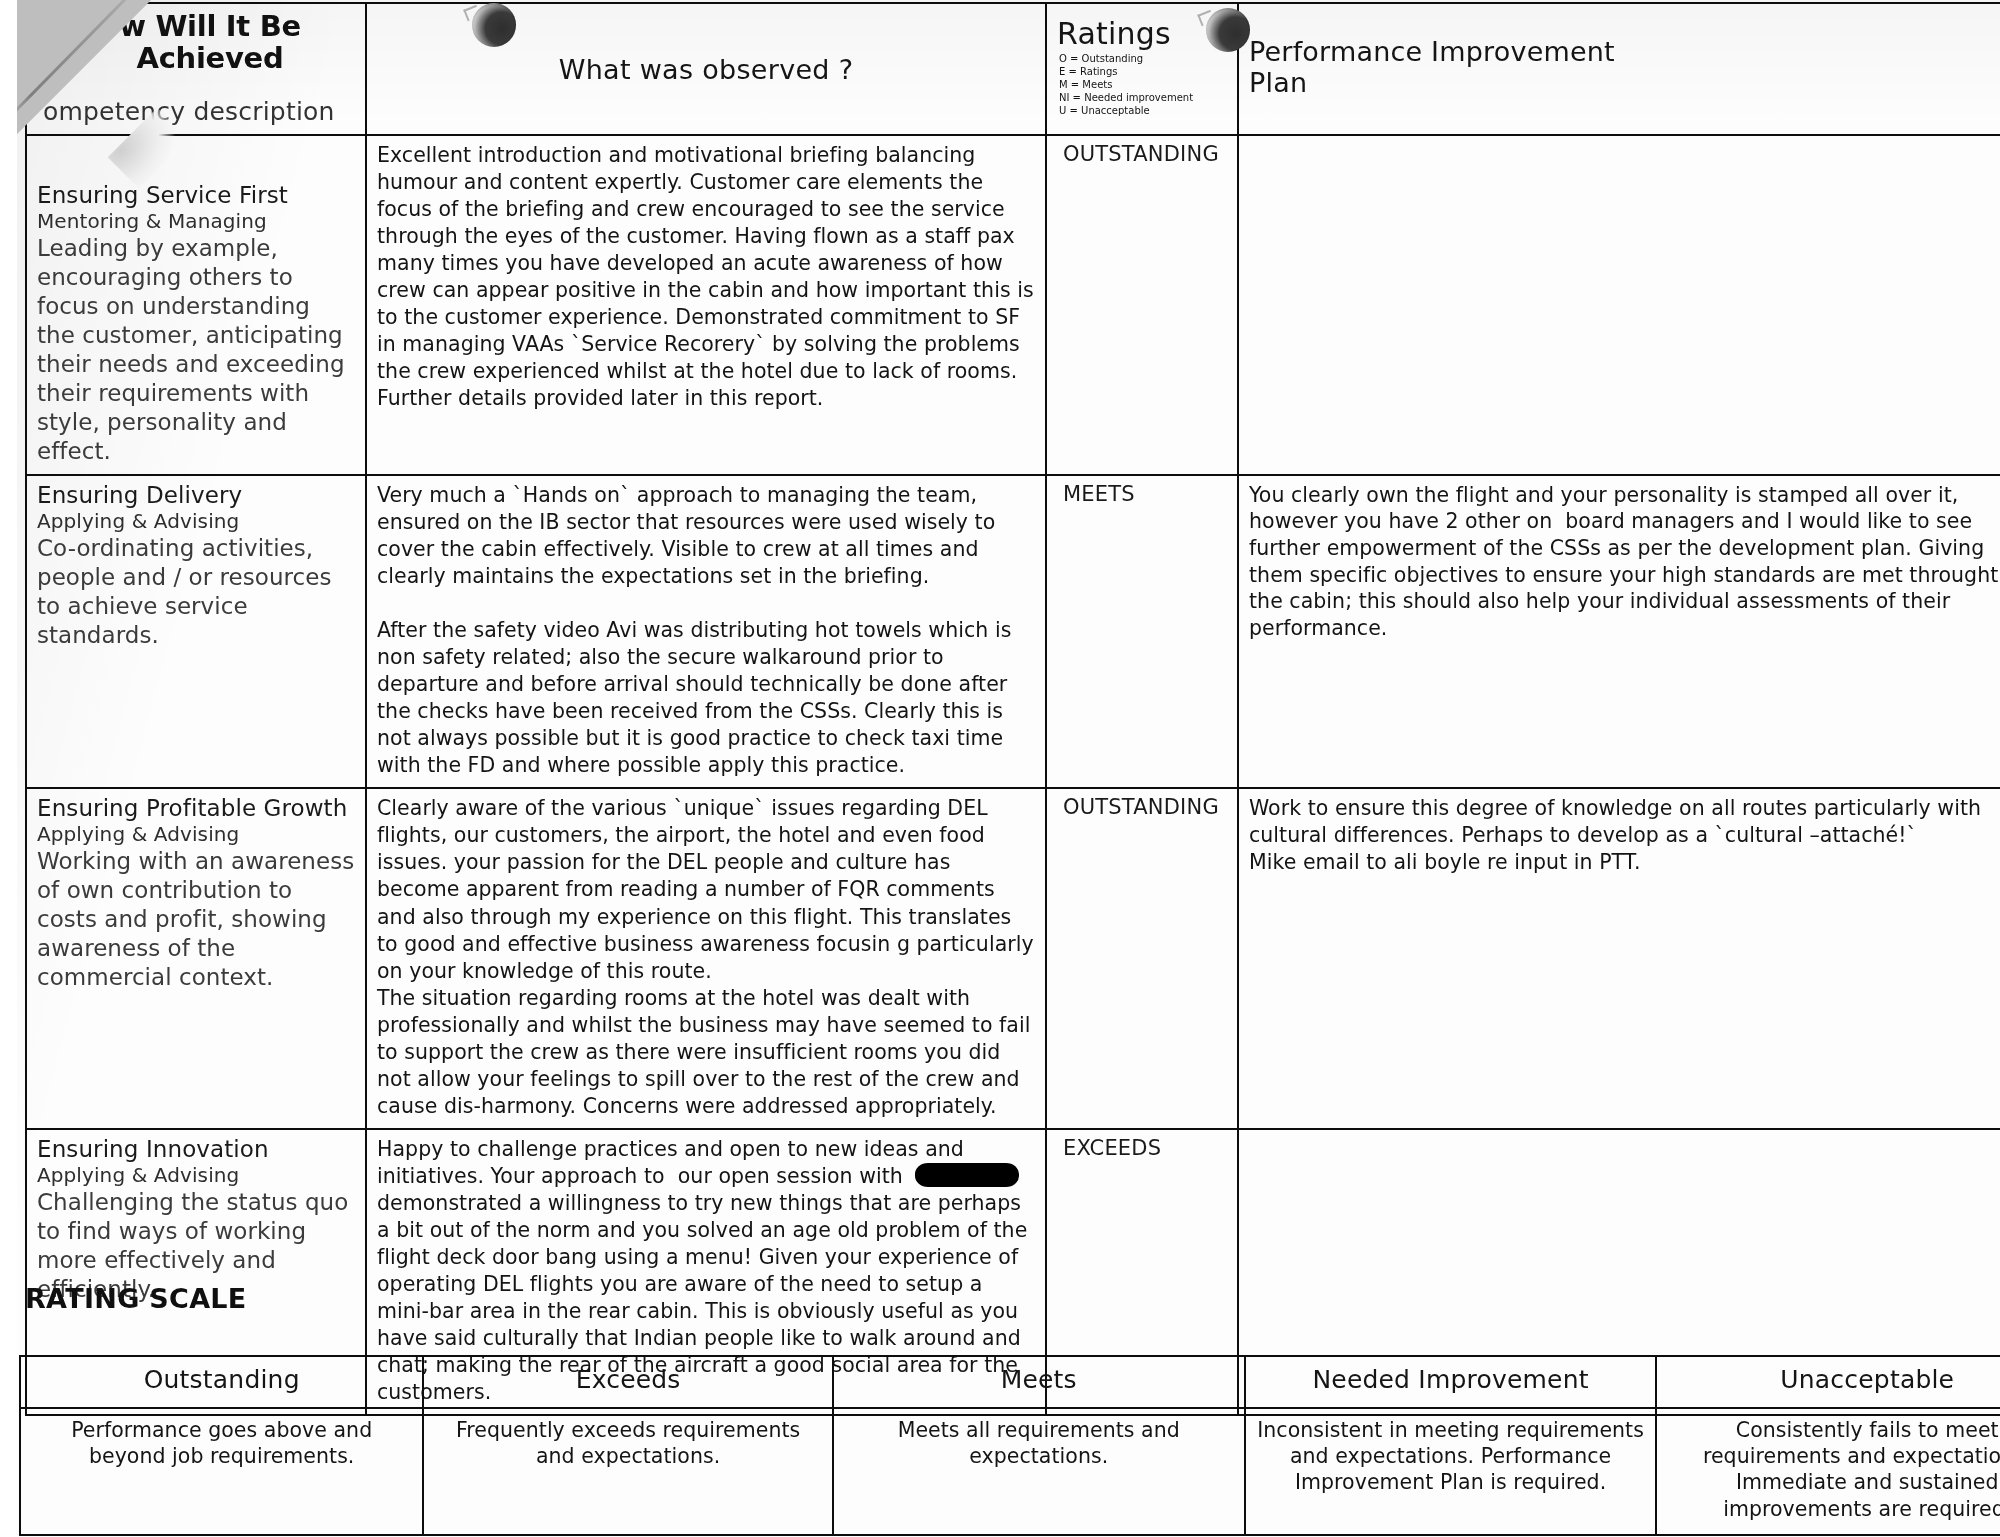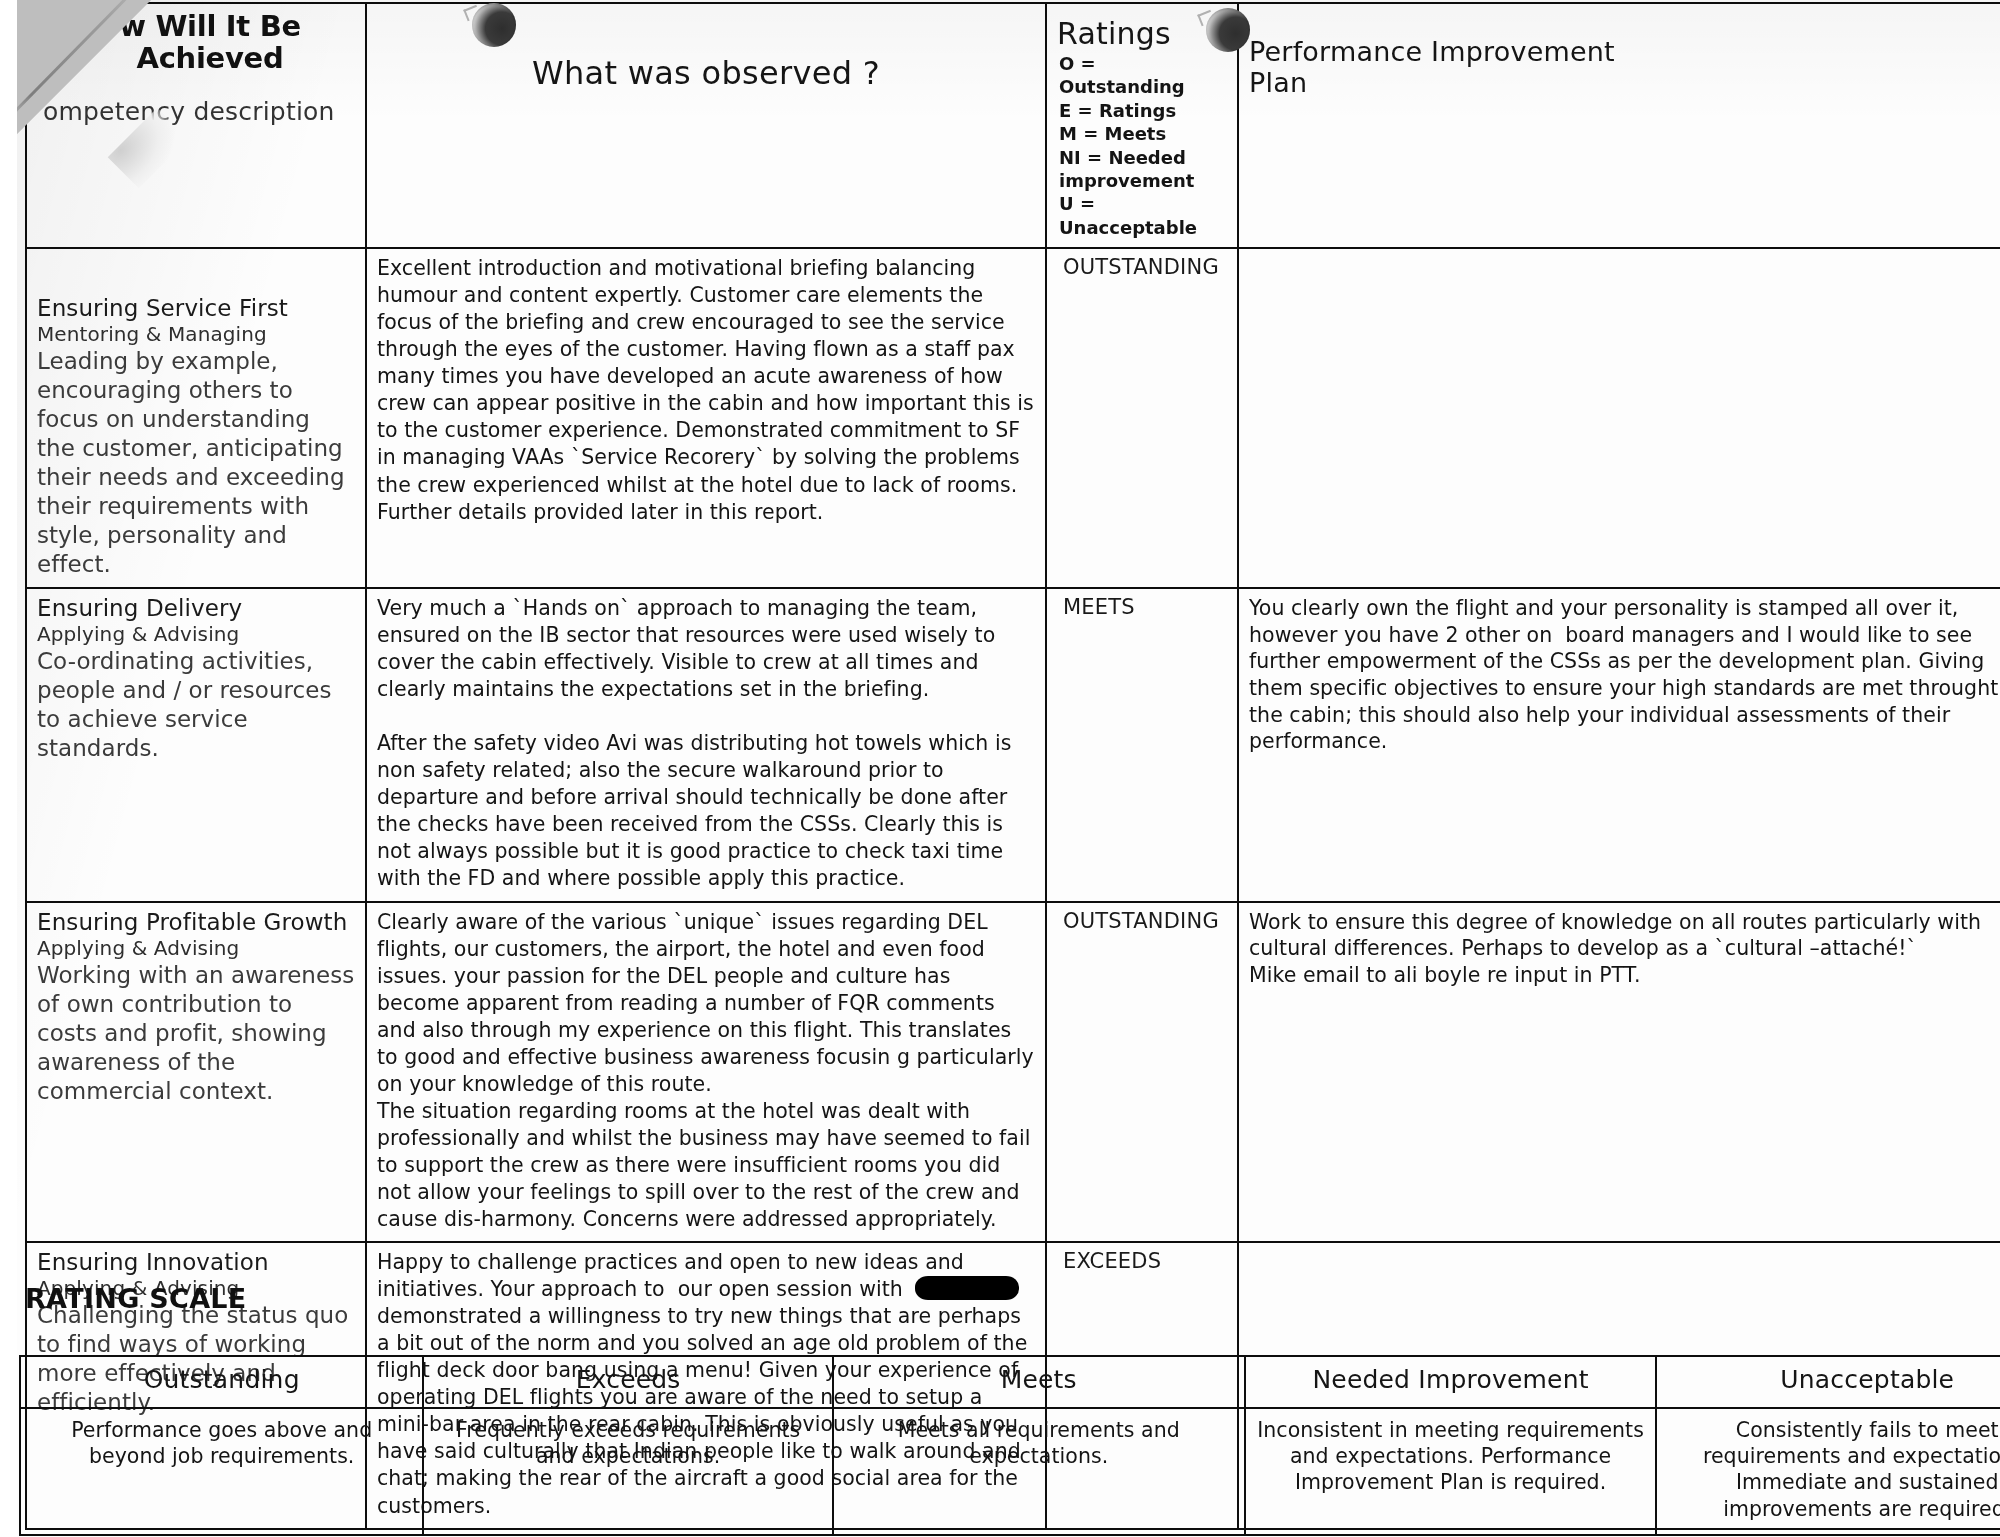--- a/index.html
+++ b/index.html
@@ -60,36 +60,36 @@
     margin: 0 0 0 28px;
   }
   .hdr-sub {
     font-size: 25px;
     color: #7f1d1d;
     margin-top: 22px;
     margin-left: 6px;
     letter-spacing: 0.2px;
   }
   .hdr-obs {
-    font-size: 32px;
+    font-size: 27px;
     color: #151515;
     text-align: center;
     margin-top: 44px;
     letter-spacing: 0.3px;
   }
   .hdr-ratings {
     font-size: 30px;
     color: #151515;
     text-align: left;
     margin: 6px 0 1px 0;
     letter-spacing: 0.2px;
   }
   .legend {
-    font-size: 18px;
-    font-weight: 700;
+    font-size: 10px;
+    font-weight: 400;
     line-height: 1.30;
     color: #141414;
     padding-left: 2px;
   }
   .hdr-pip {
     font-size: 27px;
     color: #151515;
     margin-top: 26px;
     line-height: 1.16;
     letter-spacing: 0.2px;

